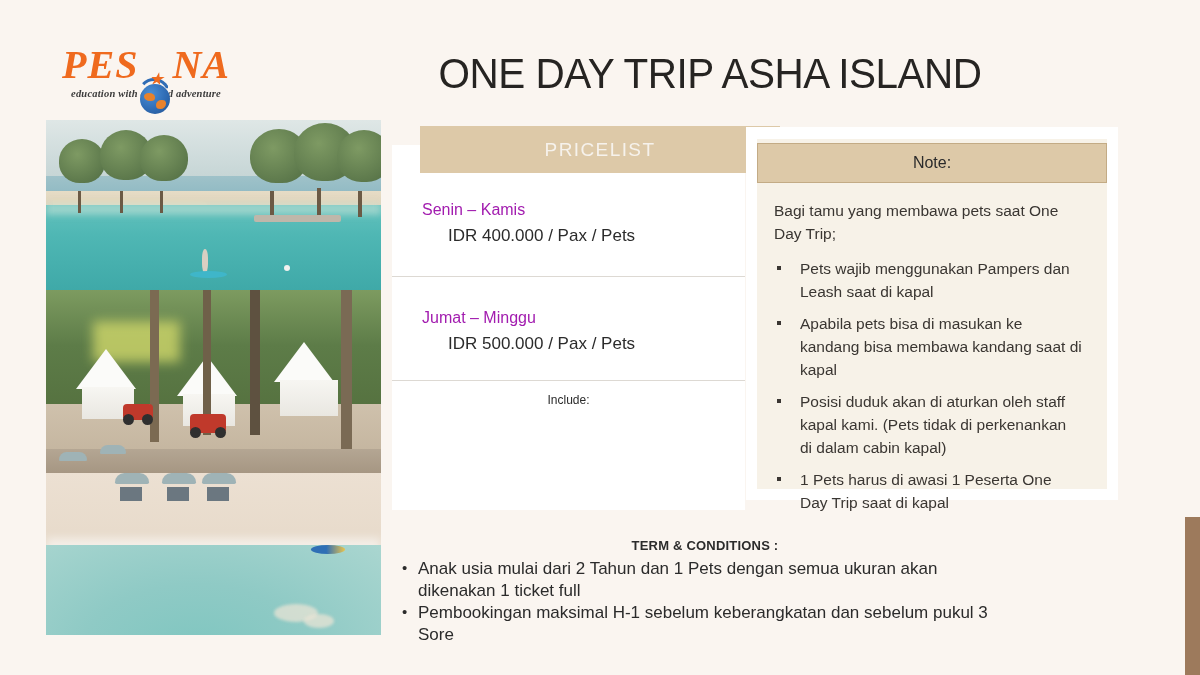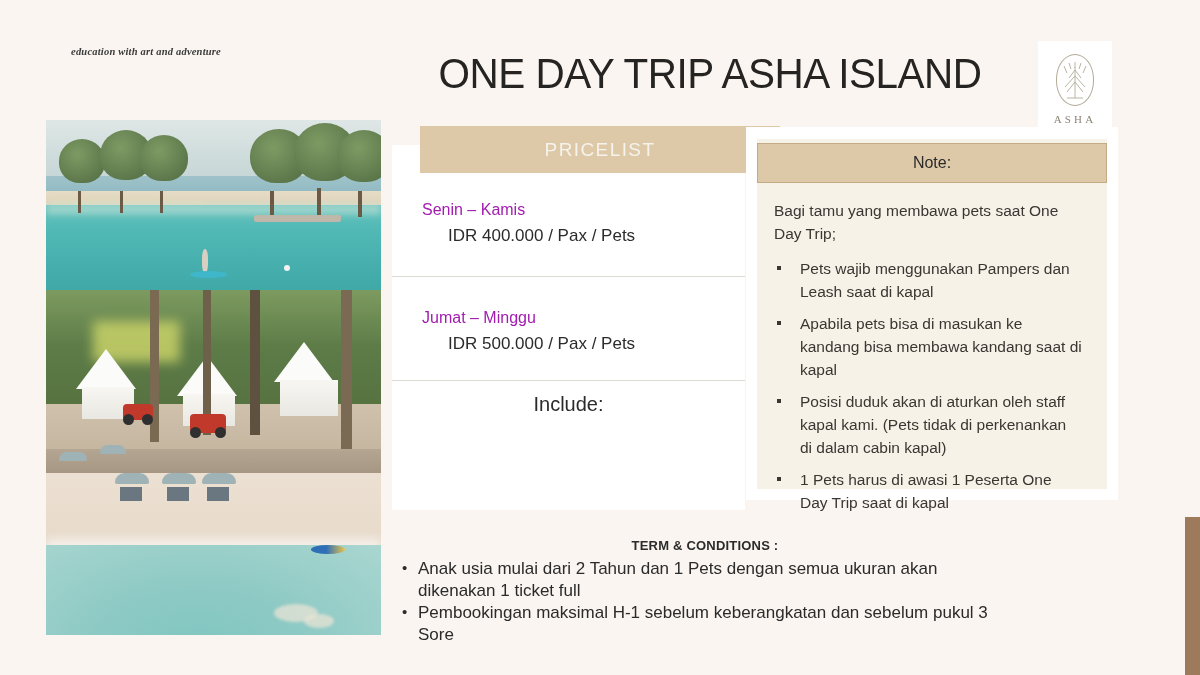--- a/index.html
+++ b/index.html
@@ -170,21 +170,21 @@
   .price-row-1 { top: 52px; }
   .price-row-2 { top: 160px; }
   .price-day { font-size: 16px; color: #a21caf; line-height: 26px; }
   .price-amount { font-size: 17px; color: #2b2b2b; line-height: 26px; margin-left: 26px; }
   .price-sep {
     position: absolute; left: 0; width: 353px; height: 1px; background: #ddd9d3;
   }
   .sep-1 { top: 131px; }
   .sep-2 { top: 235px; }
   .include-block { position: absolute; left: 0; top: 248px; width: 353px; padding: 0 20px; }
-  .include-title { text-align: center; font-size: 20px; color: #2b2b2b; margin-bottom: 10px; }
+  .include-title { text-align: center; font-size: 12px; color: #2b2b2b; margin-bottom: 10px; }
   .include-list { list-style: none; padding-left: 10px; }
   .include-list li {
     position: relative; padding-left: 22px; font-size: 15.5px;
     color: #2b2b2b; line-height: 23px; margin-bottom: 1px;
   }
   .include-list li::before {
     content: "\2022"; position: absolute; left: 4px; top: -1px; font-size: 16px; color: #2b2b2b;
   }
 
   
@@ -230,48 +230,28 @@
   }
 </style>
 </head>
 <body>
 
 <div class="slide">
 
   <div class="accent-bar"></div>
 
   <div class="pesona-logo">
+    <div class="pesona-word">
+      <span>PES</span><span class="globe-slot"><span class="globe"></span><span class="globe-arrow"></span><span class="globe-star">★</span></span><span>NA</span>
+    </div>
     <div class="pesona-tag">education with art and adventure</div>
   </div>
 
   <div class="slide-title">ONE DAY TRIP ASHA ISLAND</div>
 
-  <div class="asha-logo">
-    <div class="asha-mark">
-      <span class="ring"></span>
-      <svg width="38" height="52" viewBox="0 0 38 52" style="position:absolute;left:0;top:0">
-        <g stroke="#b3ab98" stroke-width="0.9" fill="none">
-          <line x1="19" y1="13" x2="19" y2="44"></line>
-          <line x1="19" y1="22" x2="9" y2="33"></line>
-          <line x1="19" y1="22" x2="29" y2="33"></line>
-          <line x1="19" y1="28" x2="11" y2="38"></line>
-          <line x1="19" y1="28" x2="27" y2="38"></line>
-          <line x1="19" y1="16" x2="13" y2="24"></line>
-          <line x1="19" y1="16" x2="25" y2="24"></line>
-          <line x1="8" y1="12" x2="11" y2="19"></line>
-          <line x1="30" y1="12" x2="27" y2="19"></line>
-          <line x1="19" y1="8" x2="19" y2="14"></line>
-          <line x1="13" y1="9" x2="15" y2="15"></line>
-          <line x1="25" y1="9" x2="23" y2="15"></line>
-          <line x1="11" y1="44" x2="27" y2="44"></line>
-        </g>
-      </svg>
-    </div>
-    <div class="asha-name">ASHA</div>
-  </div>
 
   <div class="photo-panel">
 
     <div class="photo photo-top">
       <div class="p1-sky"></div>
       <div class="p1-sea-far"></div>
       <div class="p1-beach"></div>
       <div class="p1-spit"></div>
       <div class="p1-lagoon"></div>
       <div class="p1-shallow"></div>

